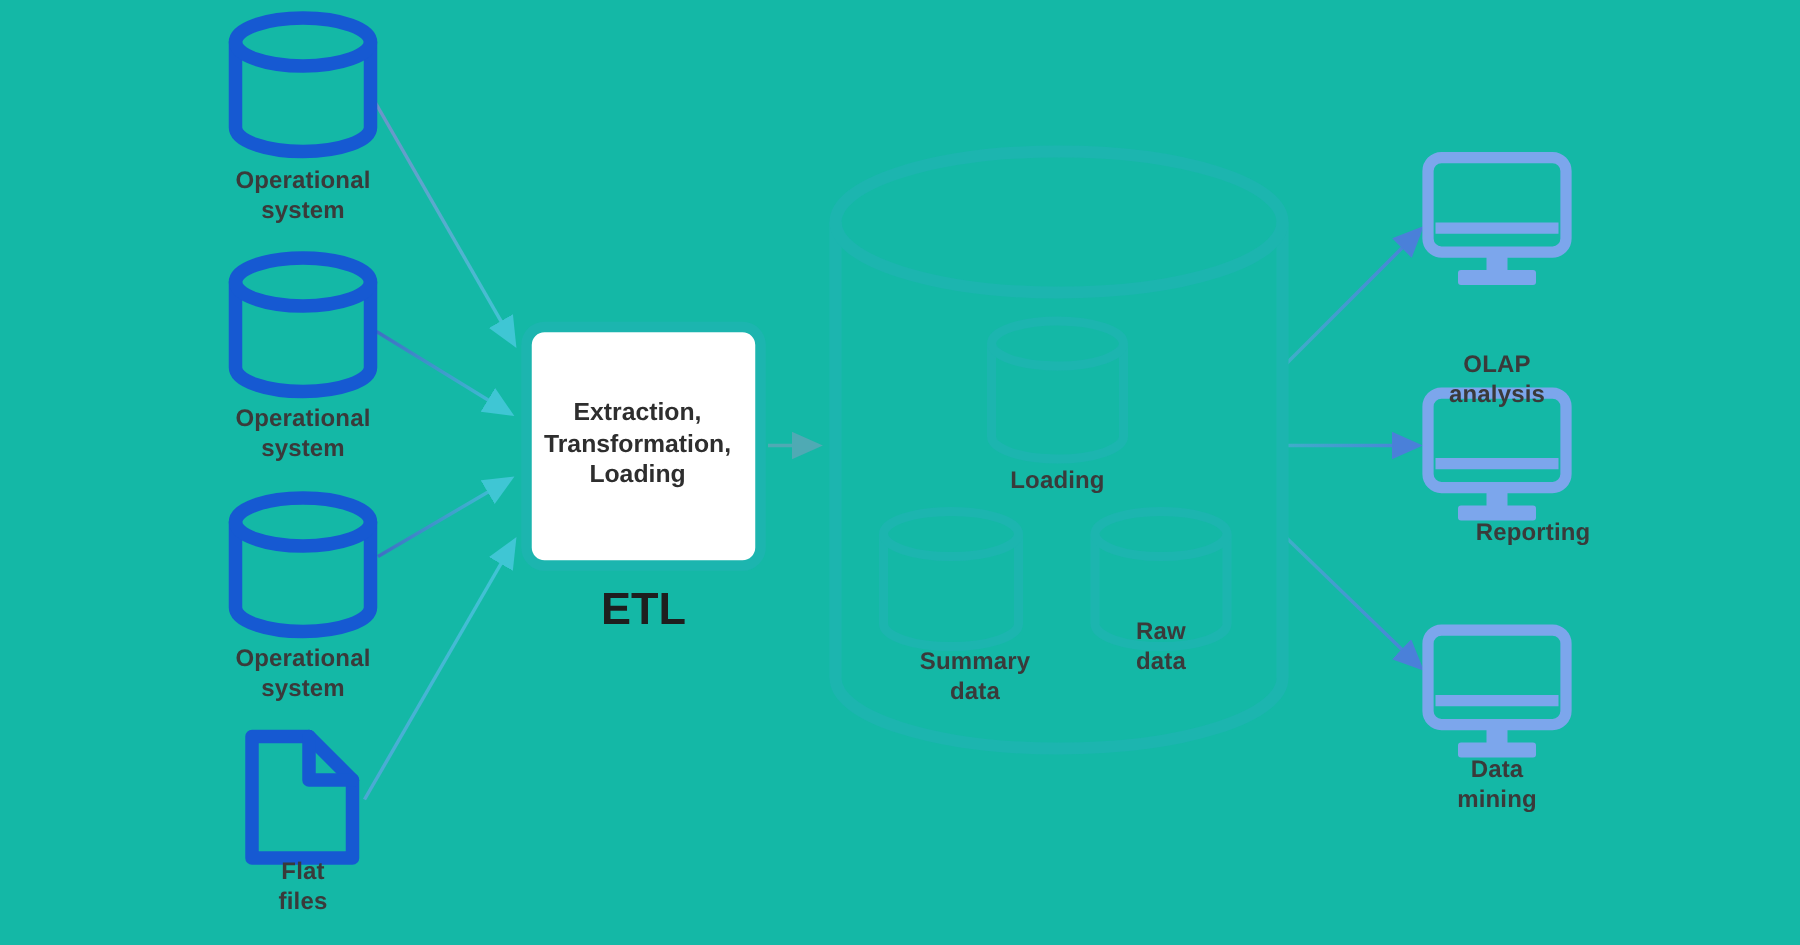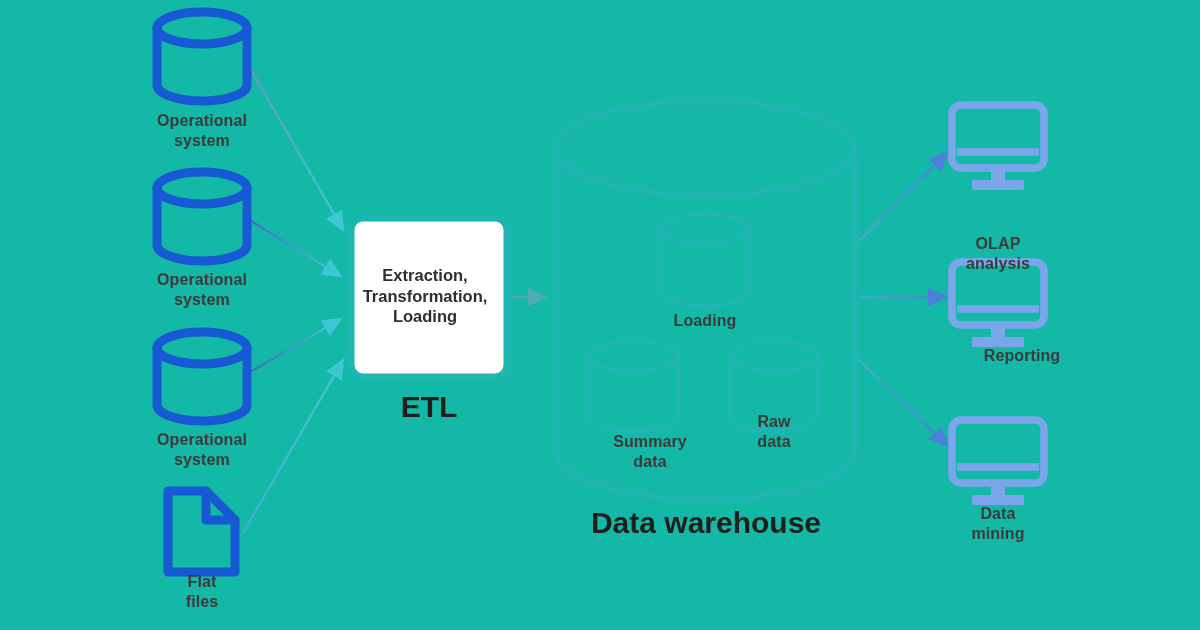--- a/index.html
+++ b/index.html
@@ -181,21 +181,20 @@
   <div class="boxtext" style="left:425px; top:265px; width:150px;">Extraction,
 Transformation,
 Loading</div>
   <div class="caption" style="left:429px; top:390px;">ETL</div>
 
   <div class="lbl" style="left:705px; top:311px;">Loading</div>
   <div class="lbl" style="left:650px; top:432px;">Summary
 data</div>
   <div class="lbl" style="left:774px; top:412px;">Raw
 data</div>
-  <div class="caption" style="left:706px; top:506px;">Data warehouse</div>
 
   <div class="lbl" style="left:998px; top:190px;margin-top:44px;">OLAP
 analysis</div>
   <div class="lbl" style="left:998px; top:346px;padding-left:48px;">Reporting</div>
   <div class="lbl" style="left:998px; top:504px;">Data
 mining</div>
 
 </div>
 
 </body></html>

